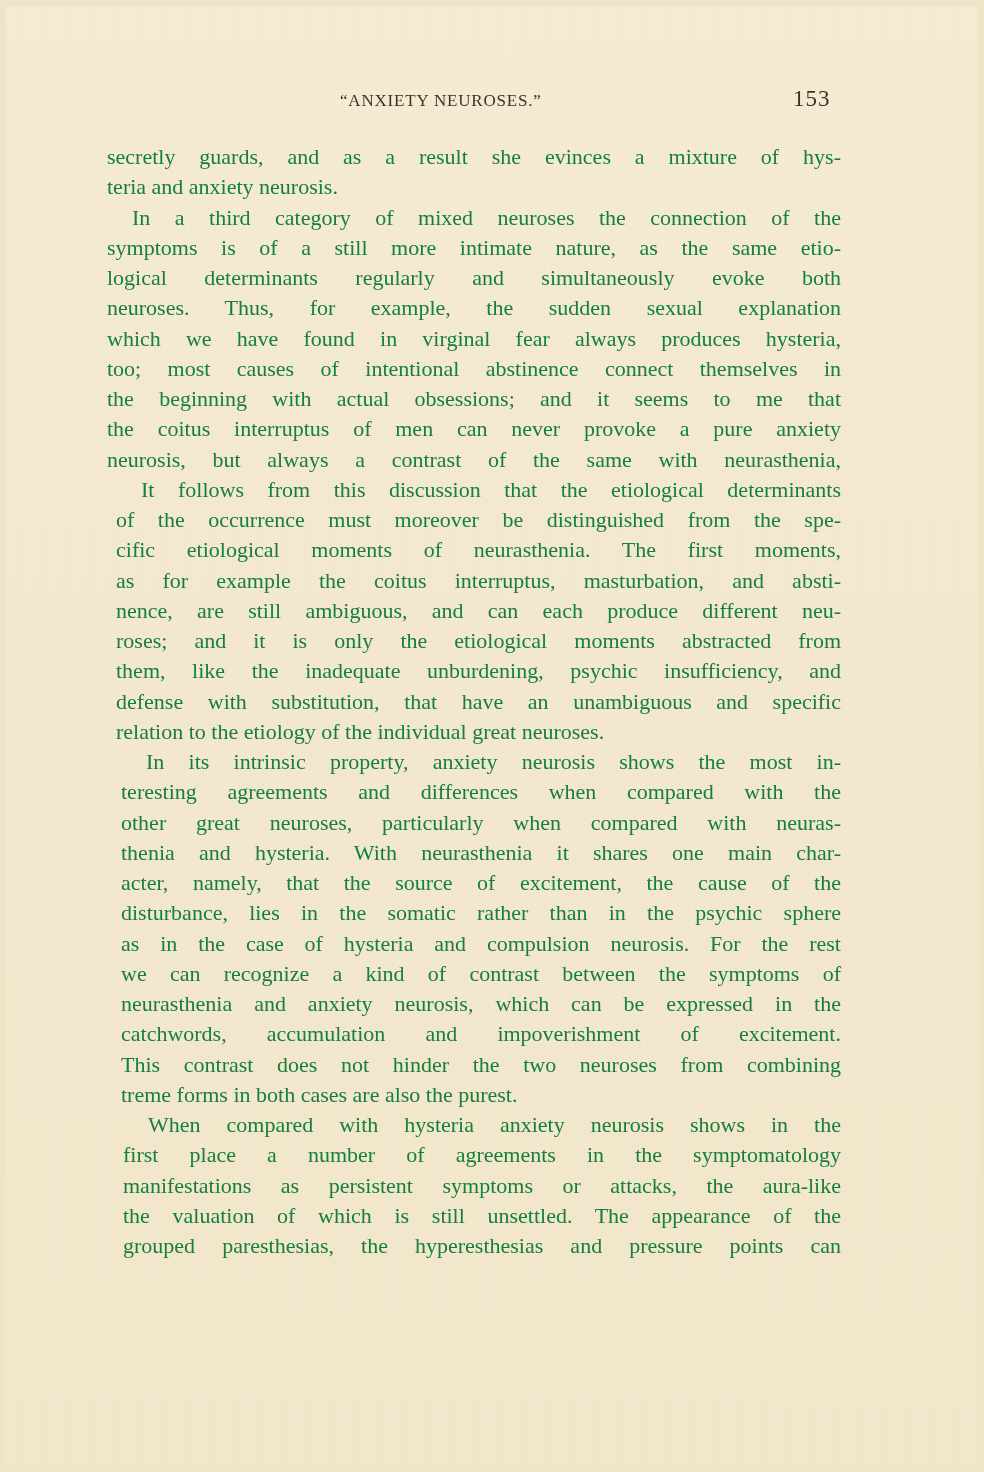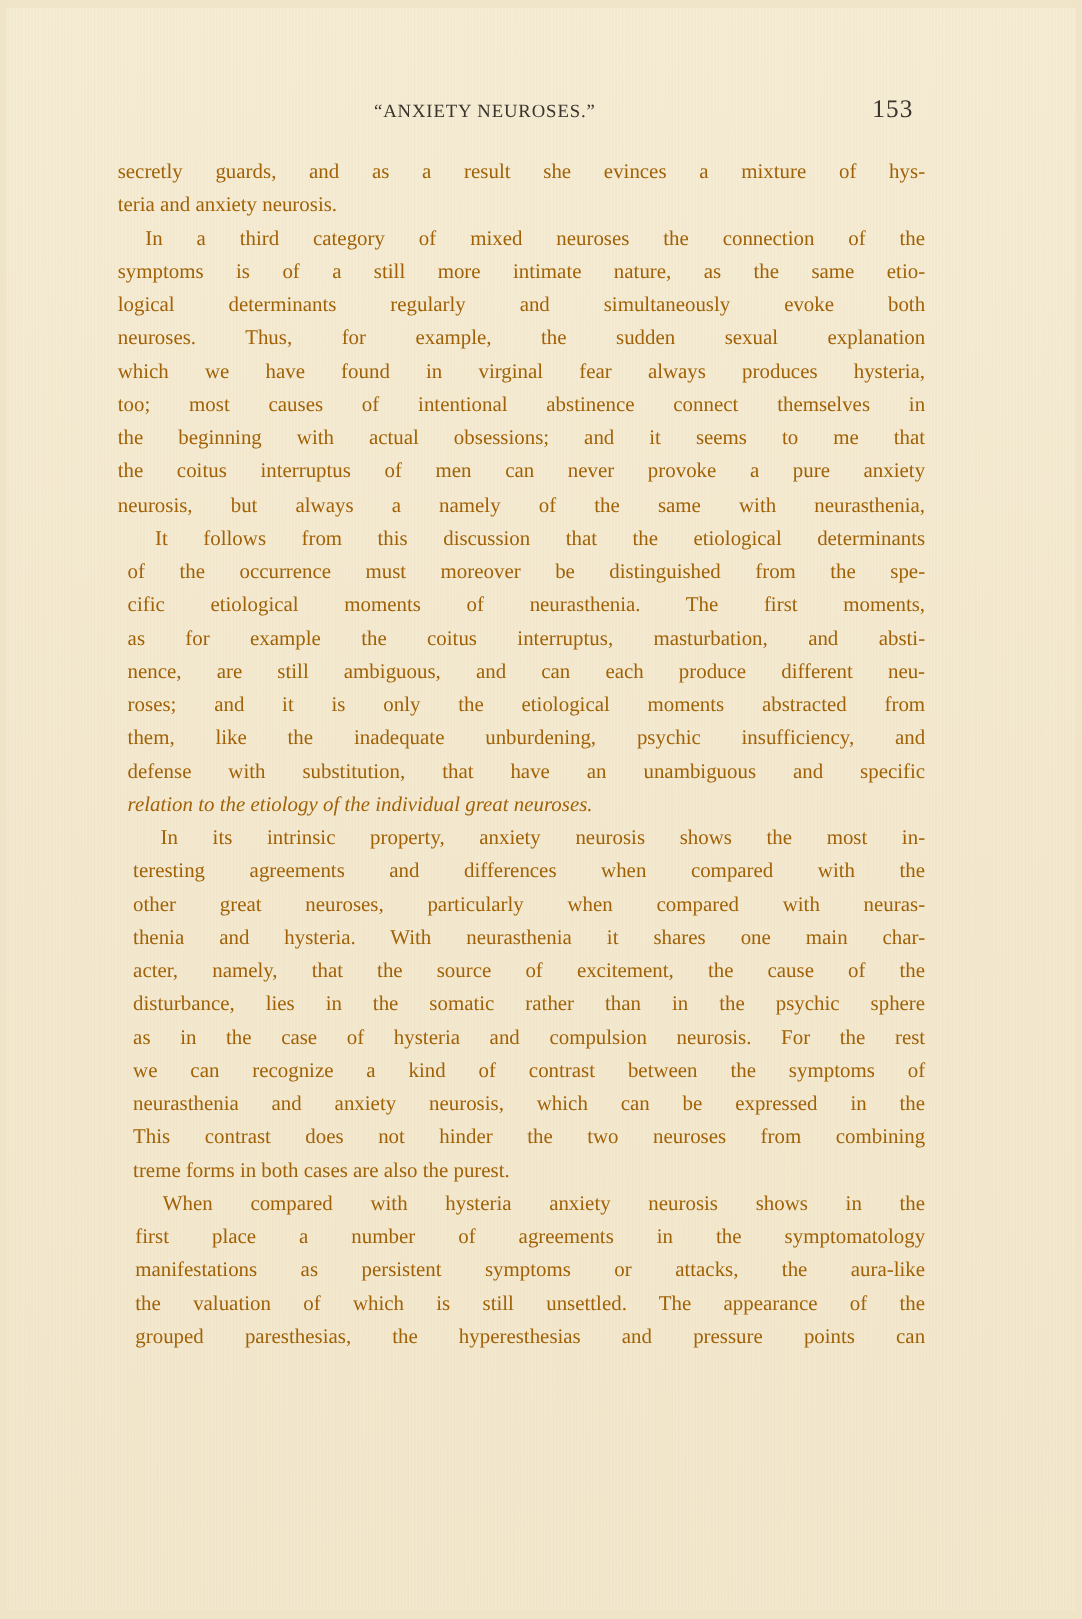--- a/index.html
+++ b/index.html
@@ -25,23 +25,23 @@
     line-height: 30px;
   }
   .page-number {
     position: absolute; left: 793px; top: -2px;
     font-size: 23px; letter-spacing: 1px;
     line-height: 30px;
   }
   .text-block {
     position: absolute; left: 107px; top: 142px; width: 734px;
     font-family: "Liberation Serif", "DejaVu Serif", serif;
-    font-size: 19px;
+    font-size: 22px;
     line-height: 30.25px;
-    color: #a16207;
+    color: #15803d;
   }
   .line {
     display: block;
     height: 30.25px;
     white-space: nowrap;
     text-align: justify;
     text-align-last: justify;
   }
   .line.last { text-align-last: left; }
   .line.indent { padding-left: 25px; }
@@ -65,45 +65,46 @@
 
   <div style="padding-left:0">
     <span class="line indent" style="white-space: normal;">In a third category of mixed neuroses the connection of the</span>
     <span class="line" style="white-space: normal;">symptoms is of a still more intimate nature, as the same etio-</span>
     <span class="line" style="white-space: normal;">logical determinants regularly and simultaneously evoke both</span>
     <span class="line" style="white-space: normal;">neuroses.  Thus, for example, the sudden sexual explanation</span>
     <span class="line" style="white-space: normal;">which we have found in virginal fear always produces hysteria,</span>
     <span class="line" style="white-space: normal;">too; most causes of intentional abstinence connect themselves in</span>
     <span class="line" style="white-space: normal;">the beginning with actual obsessions; and it seems to me that</span>
     <span class="line" style="white-space: normal;">the coitus interruptus of men can never provoke a pure anxiety</span>
-    <span class="line" style="white-space: normal;">neurosis, but always a namely of the same with neurasthenia,</span>
+    <span class="line" style="white-space: normal;">neurosis, but always a contrast of the same with neurasthenia,</span>
   </div>
 
   <div style="margin-left:9px; width:725px">
     <span class="line indent" style="white-space: normal;">It follows from this discussion that the etiological determinants</span>
     <span class="line" style="white-space: normal;">of the occurrence must moreover be distinguished from the spe-</span>
     <span class="line" style="white-space: normal;">cific etiological moments of neurasthenia.  The first moments,</span>
     <span class="line" style="white-space: normal;">as for example the coitus interruptus, masturbation, and absti-</span>
     <span class="line" style="white-space: normal;">nence, are still ambiguous, and can each produce different neu-</span>
     <span class="line" style="white-space: normal;">roses; and it is only the etiological moments abstracted from</span>
     <span class="line" style="white-space: normal;">them, like the inadequate unburdening, psychic insufficiency, and</span>
     <span class="line" style="white-space: normal;">defense with substitution, that have an unambiguous and specific</span>
-    <span class="line last" style="white-space: normal; font-style: italic;">relation to the etiology of the individual great neuroses.</span>
+    <span class="line last" style="white-space: normal;">relation to the etiology of the individual great neuroses.</span>
   </div>
 
   <div style="margin-left:14px; width:720px">
     <span class="line indent" style="white-space: normal;">In its intrinsic property, anxiety neurosis shows the most in-</span>
     <span class="line" style="white-space: normal;">teresting agreements and differences when compared with the</span>
     <span class="line" style="white-space: normal;">other great neuroses, particularly when compared with neuras-</span>
     <span class="line" style="white-space: normal;">thenia and hysteria.  With neurasthenia it shares one main char-</span>
     <span class="line" style="white-space: normal;">acter, namely, that the source of excitement, the cause of the</span>
     <span class="line" style="white-space: normal;">disturbance, lies in the somatic rather than in the psychic sphere</span>
     <span class="line" style="white-space: normal;">as in the case of hysteria and compulsion neurosis.  For the rest</span>
     <span class="line" style="white-space: normal;">we can recognize a kind of contrast between the symptoms of</span>
     <span class="line" style="white-space: normal;">neurasthenia and anxiety neurosis, which can be expressed in the</span>
+    <span class="line" style="white-space: normal;">catchwords, accumulation and impoverishment of excitement.</span>
     <span class="line" style="white-space: normal;">This contrast does not hinder the two neuroses from combining</span>
     <span class="line last" style="white-space: normal;">treme forms in both cases are also the purest.</span>
   </div>
 
   <div style="margin-left:16px; width:718px">
     <span class="line indent" style="white-space: normal;">When compared with hysteria anxiety neurosis shows in the</span>
     <span class="line" style="white-space: normal;">first place a number of agreements in the symptomatology</span>
     <span class="line" style="white-space: normal;">manifestations as persistent symptoms or attacks, the aura-like</span>
     <span class="line" style="white-space: normal;">the valuation of which is still unsettled.  The appearance of the</span>
     <span class="line" style="white-space: normal;">grouped paresthesias, the hyperesthesias and pressure points can</span>

